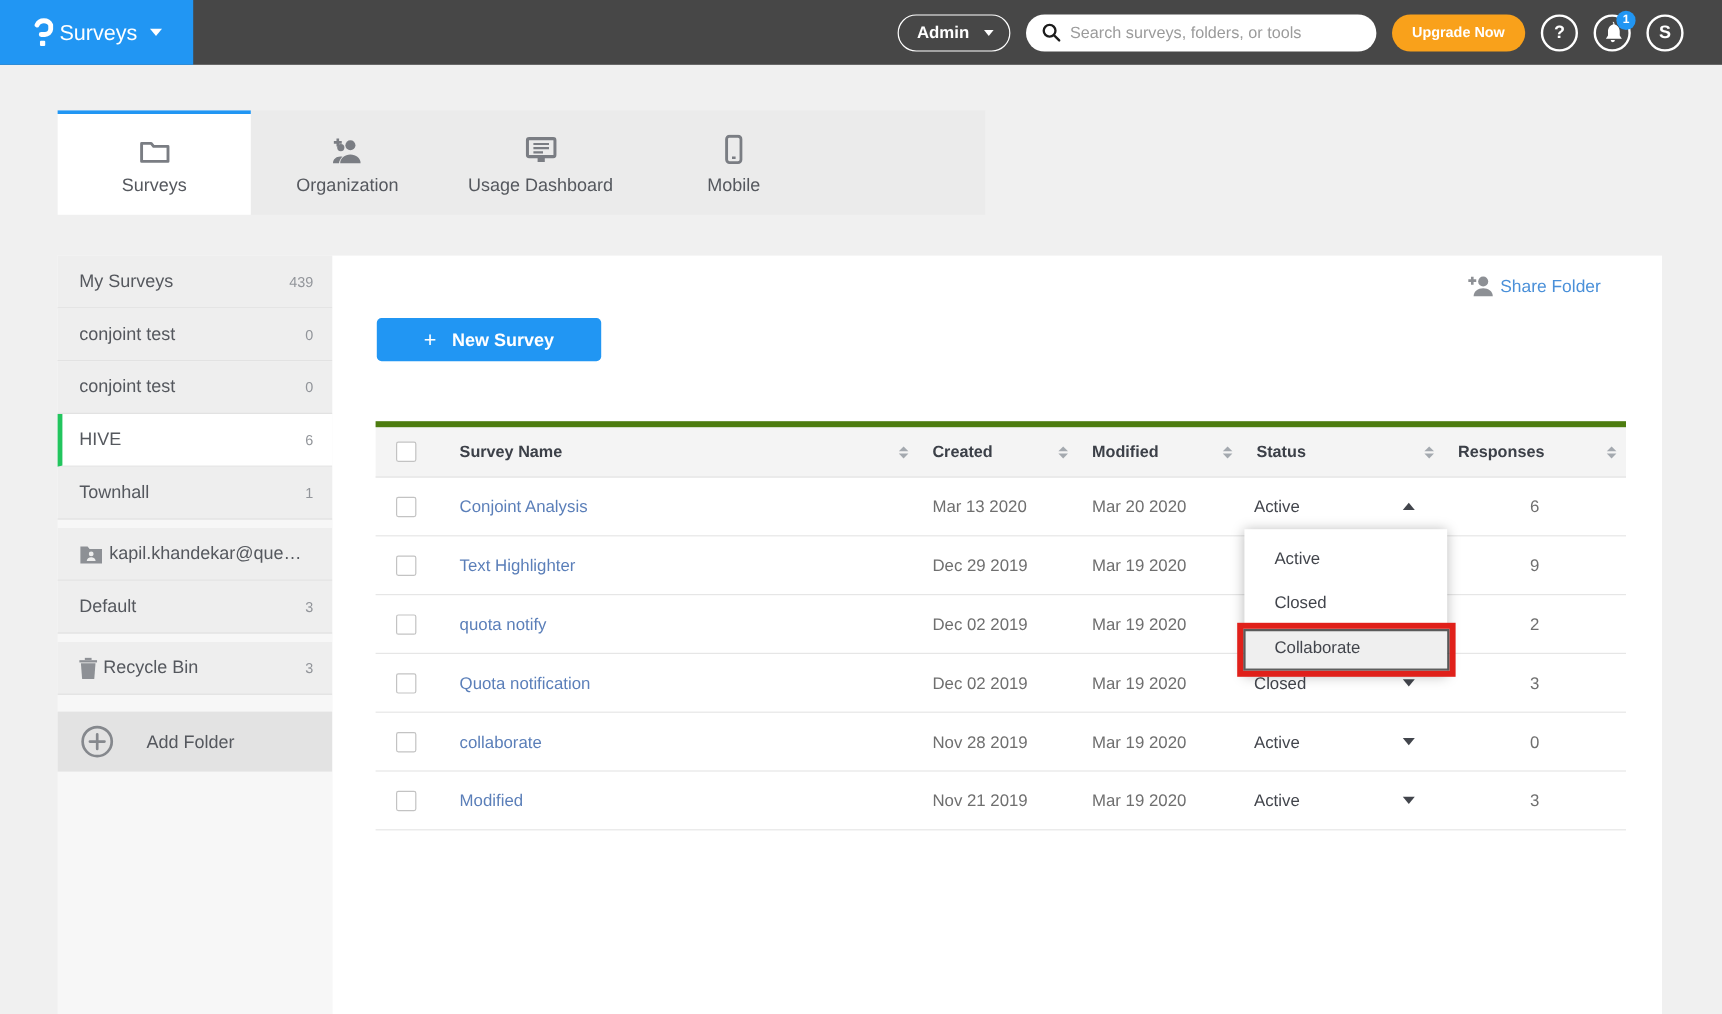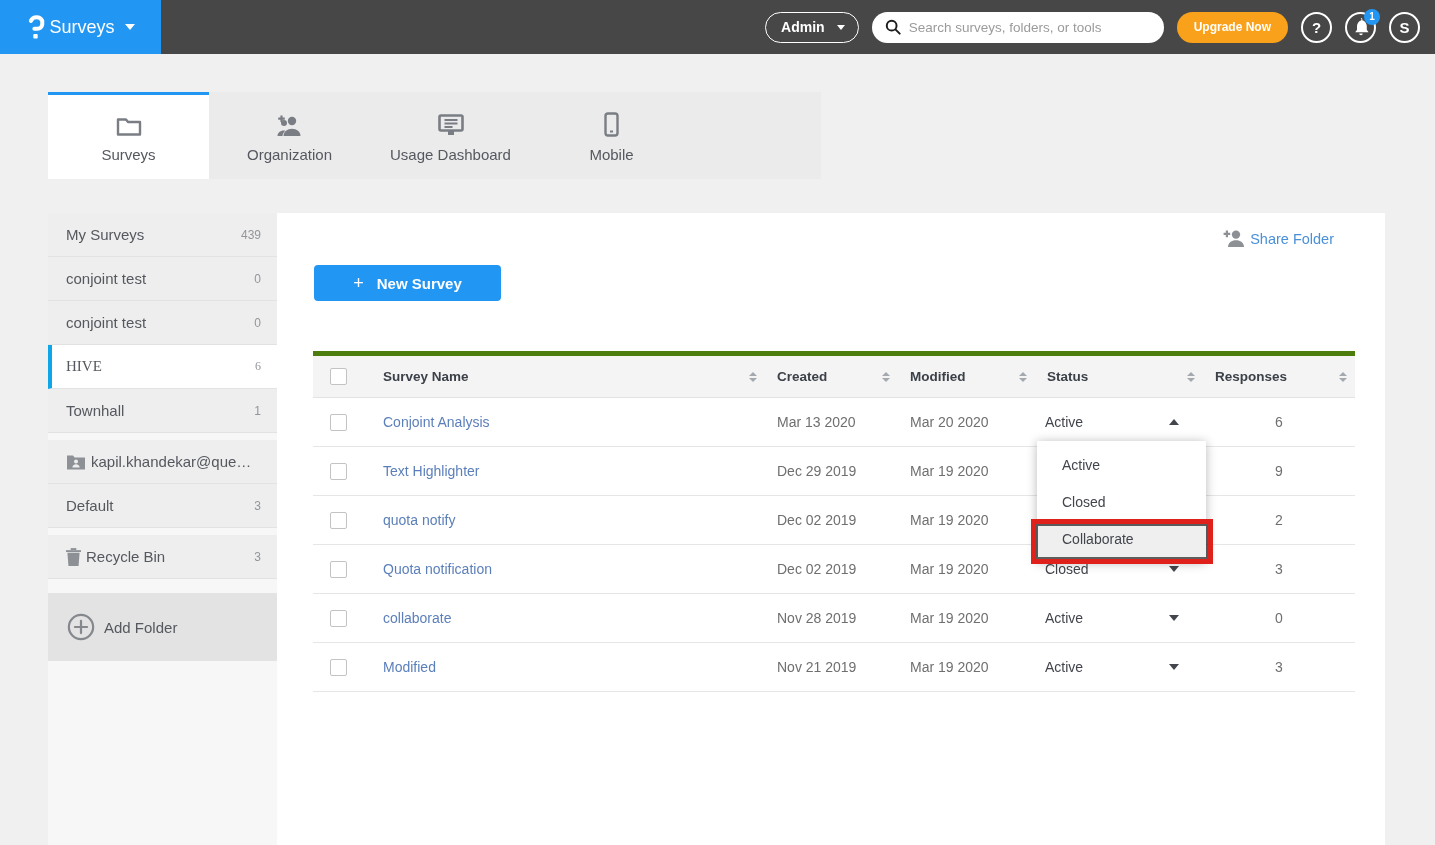--- a/index.html
+++ b/index.html
@@ -4,21 +4,21 @@
 <style>
   * { margin:0; padding:0; box-sizing:border-box; }
   html,body { width:1435px; height:845px; }
   body { font-family:"Liberation Sans", sans-serif; background:#f0f0f0; overflow:hidden; }
   .screen { position:relative; width:1435px; height:845px; background:#f0f0f0; }
 
   
   .topbar { position:absolute; top:0; left:0; right:0; height:54px; background:#474747; display:flex; align-items:center; }
   .logo-block { width:161px; height:54px; background:#2196f3; color:#fff; display:flex; align-items:center; justify-content:center; gap:10px; font-size:18px; cursor:pointer; }
   .caret { width:0; height:0; border-left:5px solid transparent; border-right:5px solid transparent; border-top:6px solid #fff; display:inline-block; }
-  .topbar-right { margin-left:auto; display:flex; align-items:center; gap:13px; padding-right:15px; }
+  .topbar-right { margin-left:auto; display:flex; align-items:center; gap:13px; padding-right:32px; }
   .admin-pill { height:31px; border:1px solid #fff; border-radius:17px; color:#fff; font-size:14px; font-weight:bold; display:flex; align-items:center; gap:12px; padding:0 13px 0 15px; }
   .admin-pill .caret { border-top-width:5px; border-left-width:4px; border-right-width:4px; }
   .searchbox { width:292px; height:31px; background:#fff; border-radius:16px; display:flex; align-items:center; gap:8px; padding:0 13px; }
   .searchbox input { border:none; outline:none; flex:1; font-size:13.5px; color:#4c1d95; font-family:inherit; background:transparent; }
   .searchbox input::placeholder { color:#9b9b9b; }
   .upgrade-btn { height:31px; background:#f9a11b; border:none; border-radius:17px; color:#fff; font-weight:bold; font-size:12px; padding:0 17px; font-family:inherit; cursor:pointer; }
   .circle-btn { width:31px; height:31px; border-radius:50%; border:2px solid #fff; background:transparent; color:#fff; font-weight:bold; font-size:15px; display:flex; align-items:center; justify-content:center; position:relative; cursor:pointer; font-family:inherit; }
   .badge { position:absolute; top:-5px; right:-6px; min-width:16px; height:16px; border-radius:50%; background:#2196f3; color:#fff; font-size:10px; font-weight:bold; display:flex; align-items:center; justify-content:center; }
 
   
@@ -29,24 +29,24 @@
   .tab.active { background:#fff; border-top-color:#2196f3; }
   .banner { flex:1; background:#24418f; color:#fff; display:flex; align-items:center; }
   .banner-title { font-size:17.5px; margin-left:84px; width:215px; }
   .banner-list { list-style:disc; font-size:13.5px; line-height:2.0; padding-left:18px; }
 
   
   .sidebar { position:absolute; left:48px; top:213px; width:229px; bottom:0; background:#f7f7f7; }
   .sgroup { background:#f7f7f7; }
   .sitem { height:44px; background:#eeeeee; border-bottom:1px solid #e2e2e2; display:flex; align-items:center; gap:5px; padding:0 16px 0 18px; font-size:15px; color:#55585e; cursor:pointer; }
   .sitem .count { margin-left:auto; font-size:12px; color:#92959a; }
-  .sitem.selected { background:#ffffff; border-left:4px solid #0ea5e9; padding-left:14px;font-family:Liberation Serif, serif; }
+  .sitem.selected { background:#ffffff; border-left:4px solid #22c55e; padding-left:14px; }
   .sitem .sicon { color:#8d9095; display:flex; }
   .gap7 { height:7px; }
-  .addfolder { margin-top:14px; height:68px; background:#e3e3e3; display:flex; align-items:center; gap:9px; padding-left:19px; font-size:15px; color:#55585e; cursor:pointer; }
+  .addfolder { margin-top:14px; height:50px; background:#e3e3e3; display:flex; align-items:center; gap:27px; padding-left:19px; font-size:15px; color:#55585e; cursor:pointer; }
   .addfolder .sicon { color:#85888d; display:flex; }
 
   
   .main { position:absolute; left:277px; top:213px; width:1108px; bottom:0; background:#fff; }
   .share-folder { position:absolute; top:17px; right:51px; display:flex; align-items:center; gap:4px; color:#4a90d9; font-size:14.5px; cursor:pointer; }
   .share-folder .sicon { color:#8d9095; display:flex; }
   .new-survey { position:absolute; left:37px; top:52px; width:187px; height:36px; background:#2196f3; border:none; border-radius:4px; color:#fff; font-size:15px; font-weight:bold; font-family:inherit; display:flex; align-items:center; justify-content:center; gap:13px; cursor:pointer; }
   .new-survey .plus { font-size:18px; font-weight:normal; }
 
   .table { position:absolute; left:36px; top:138px; width:1042px; }

